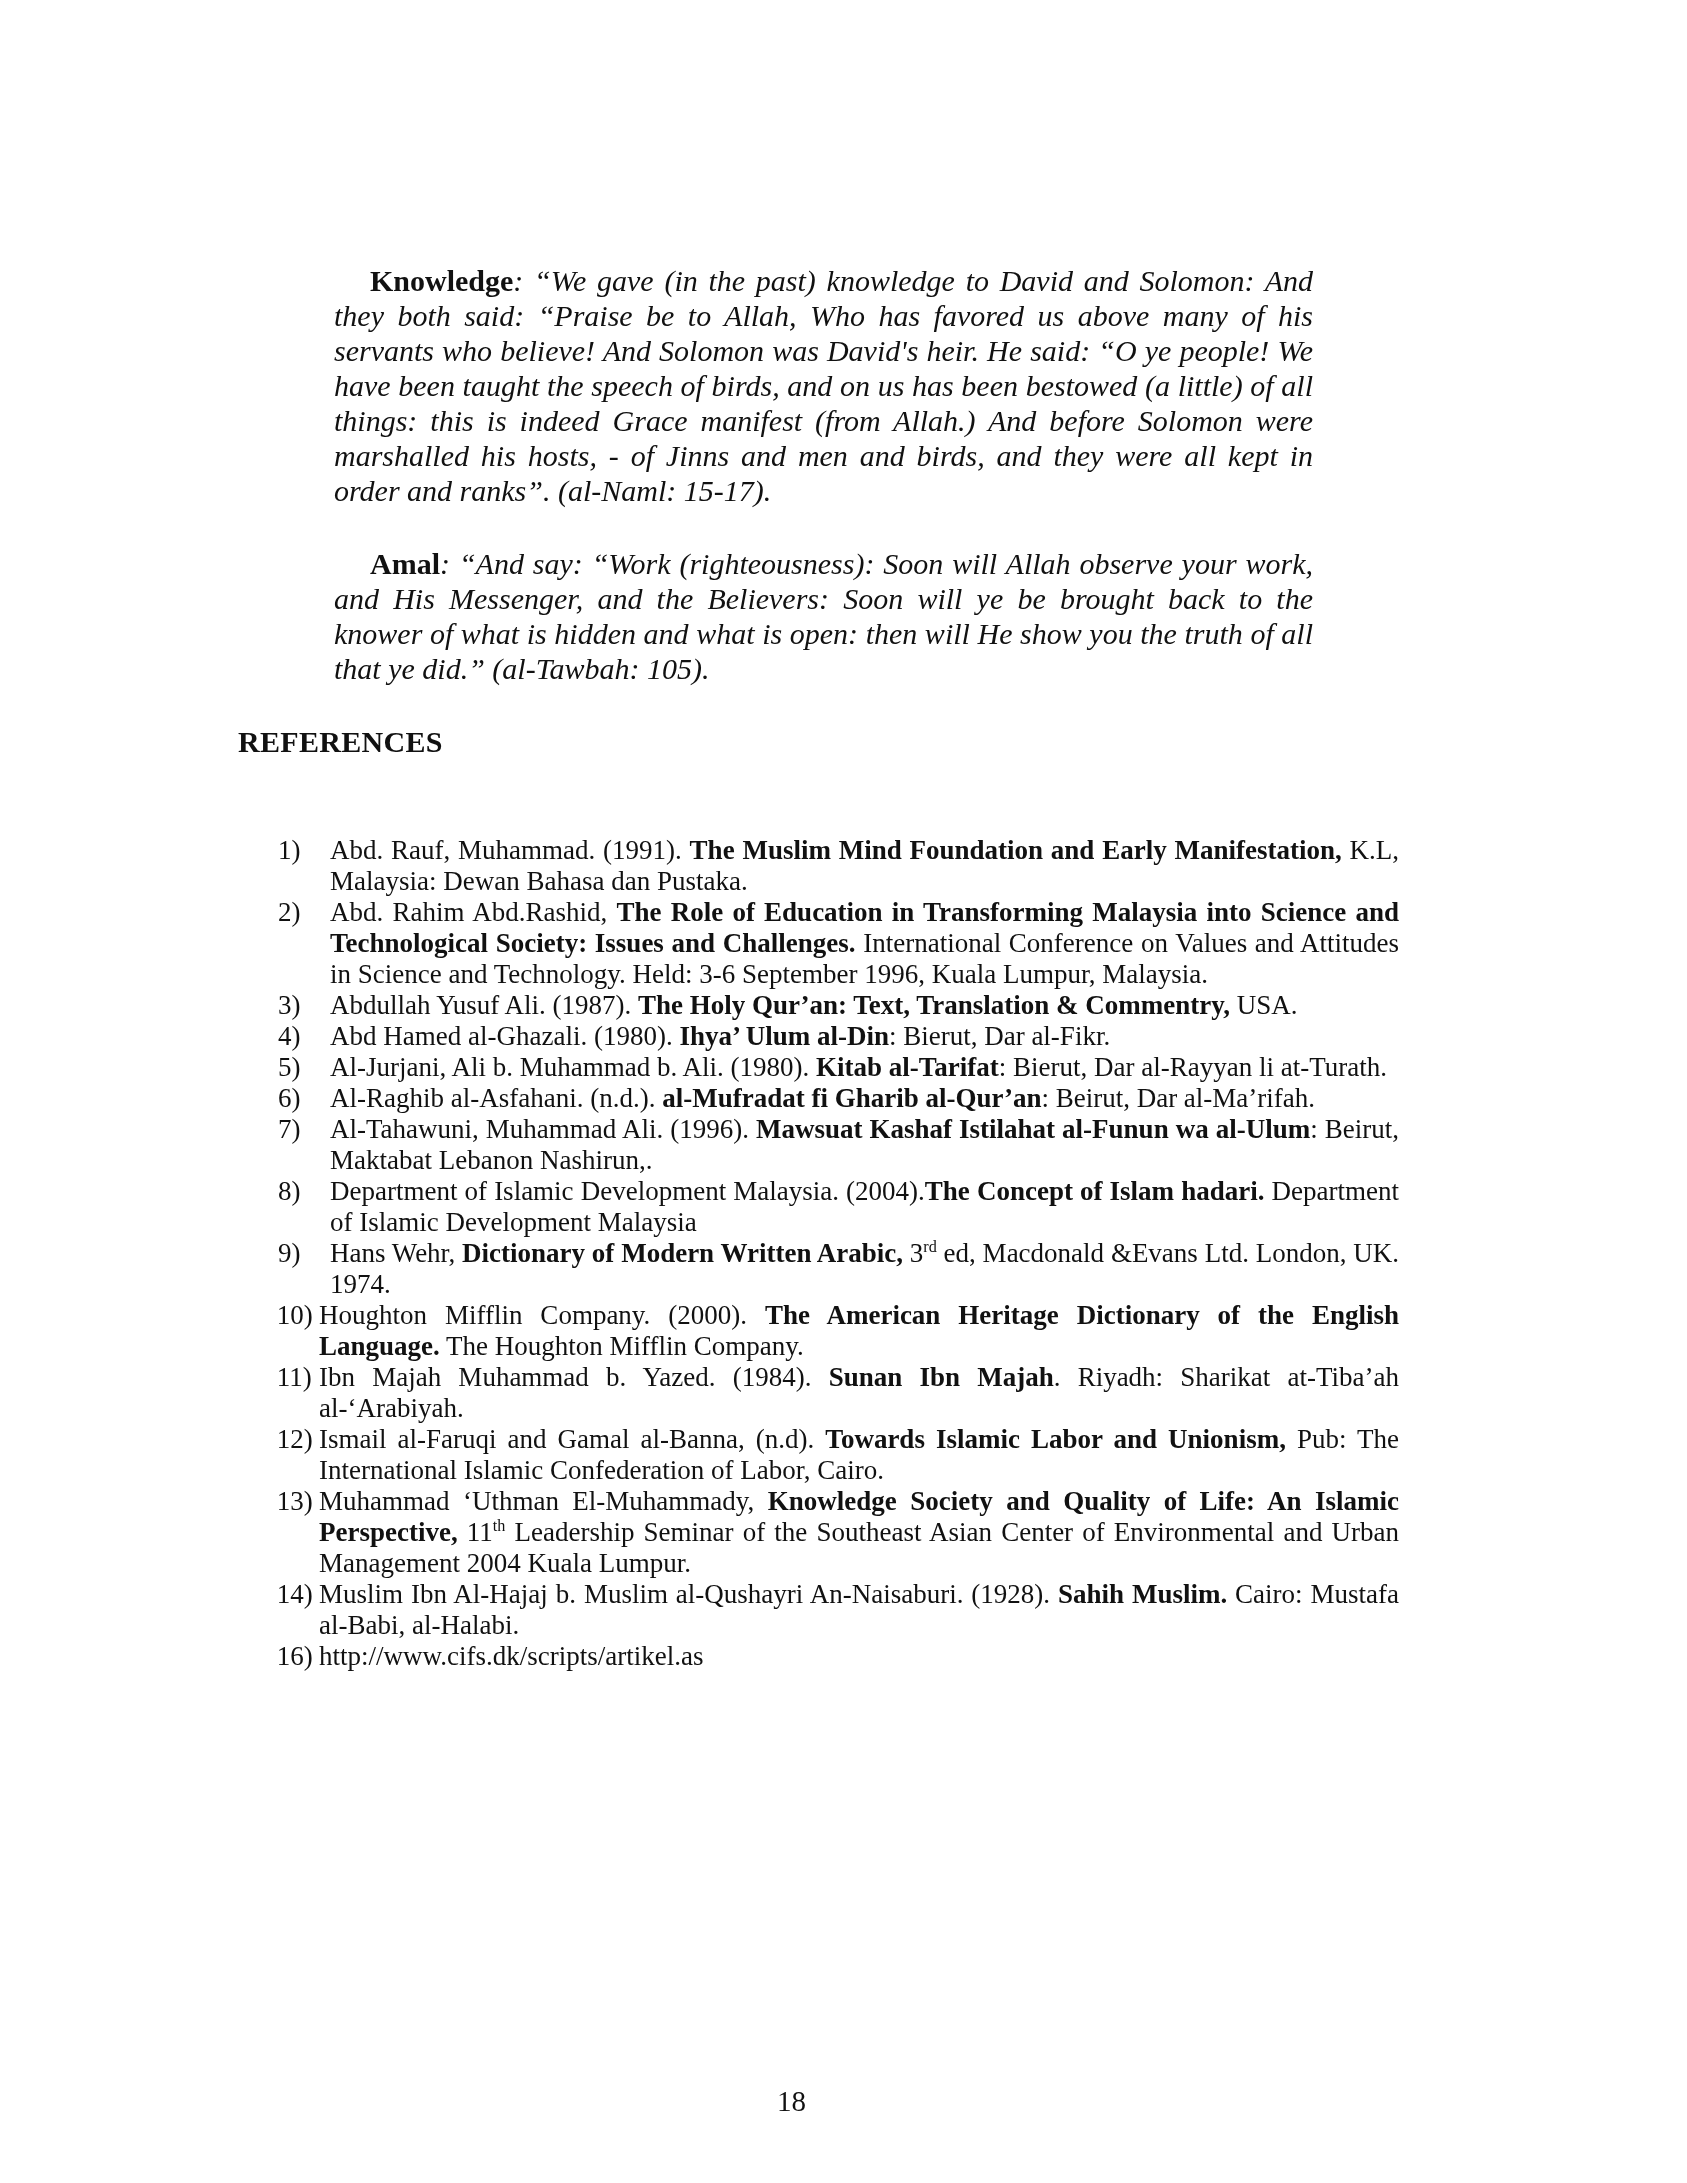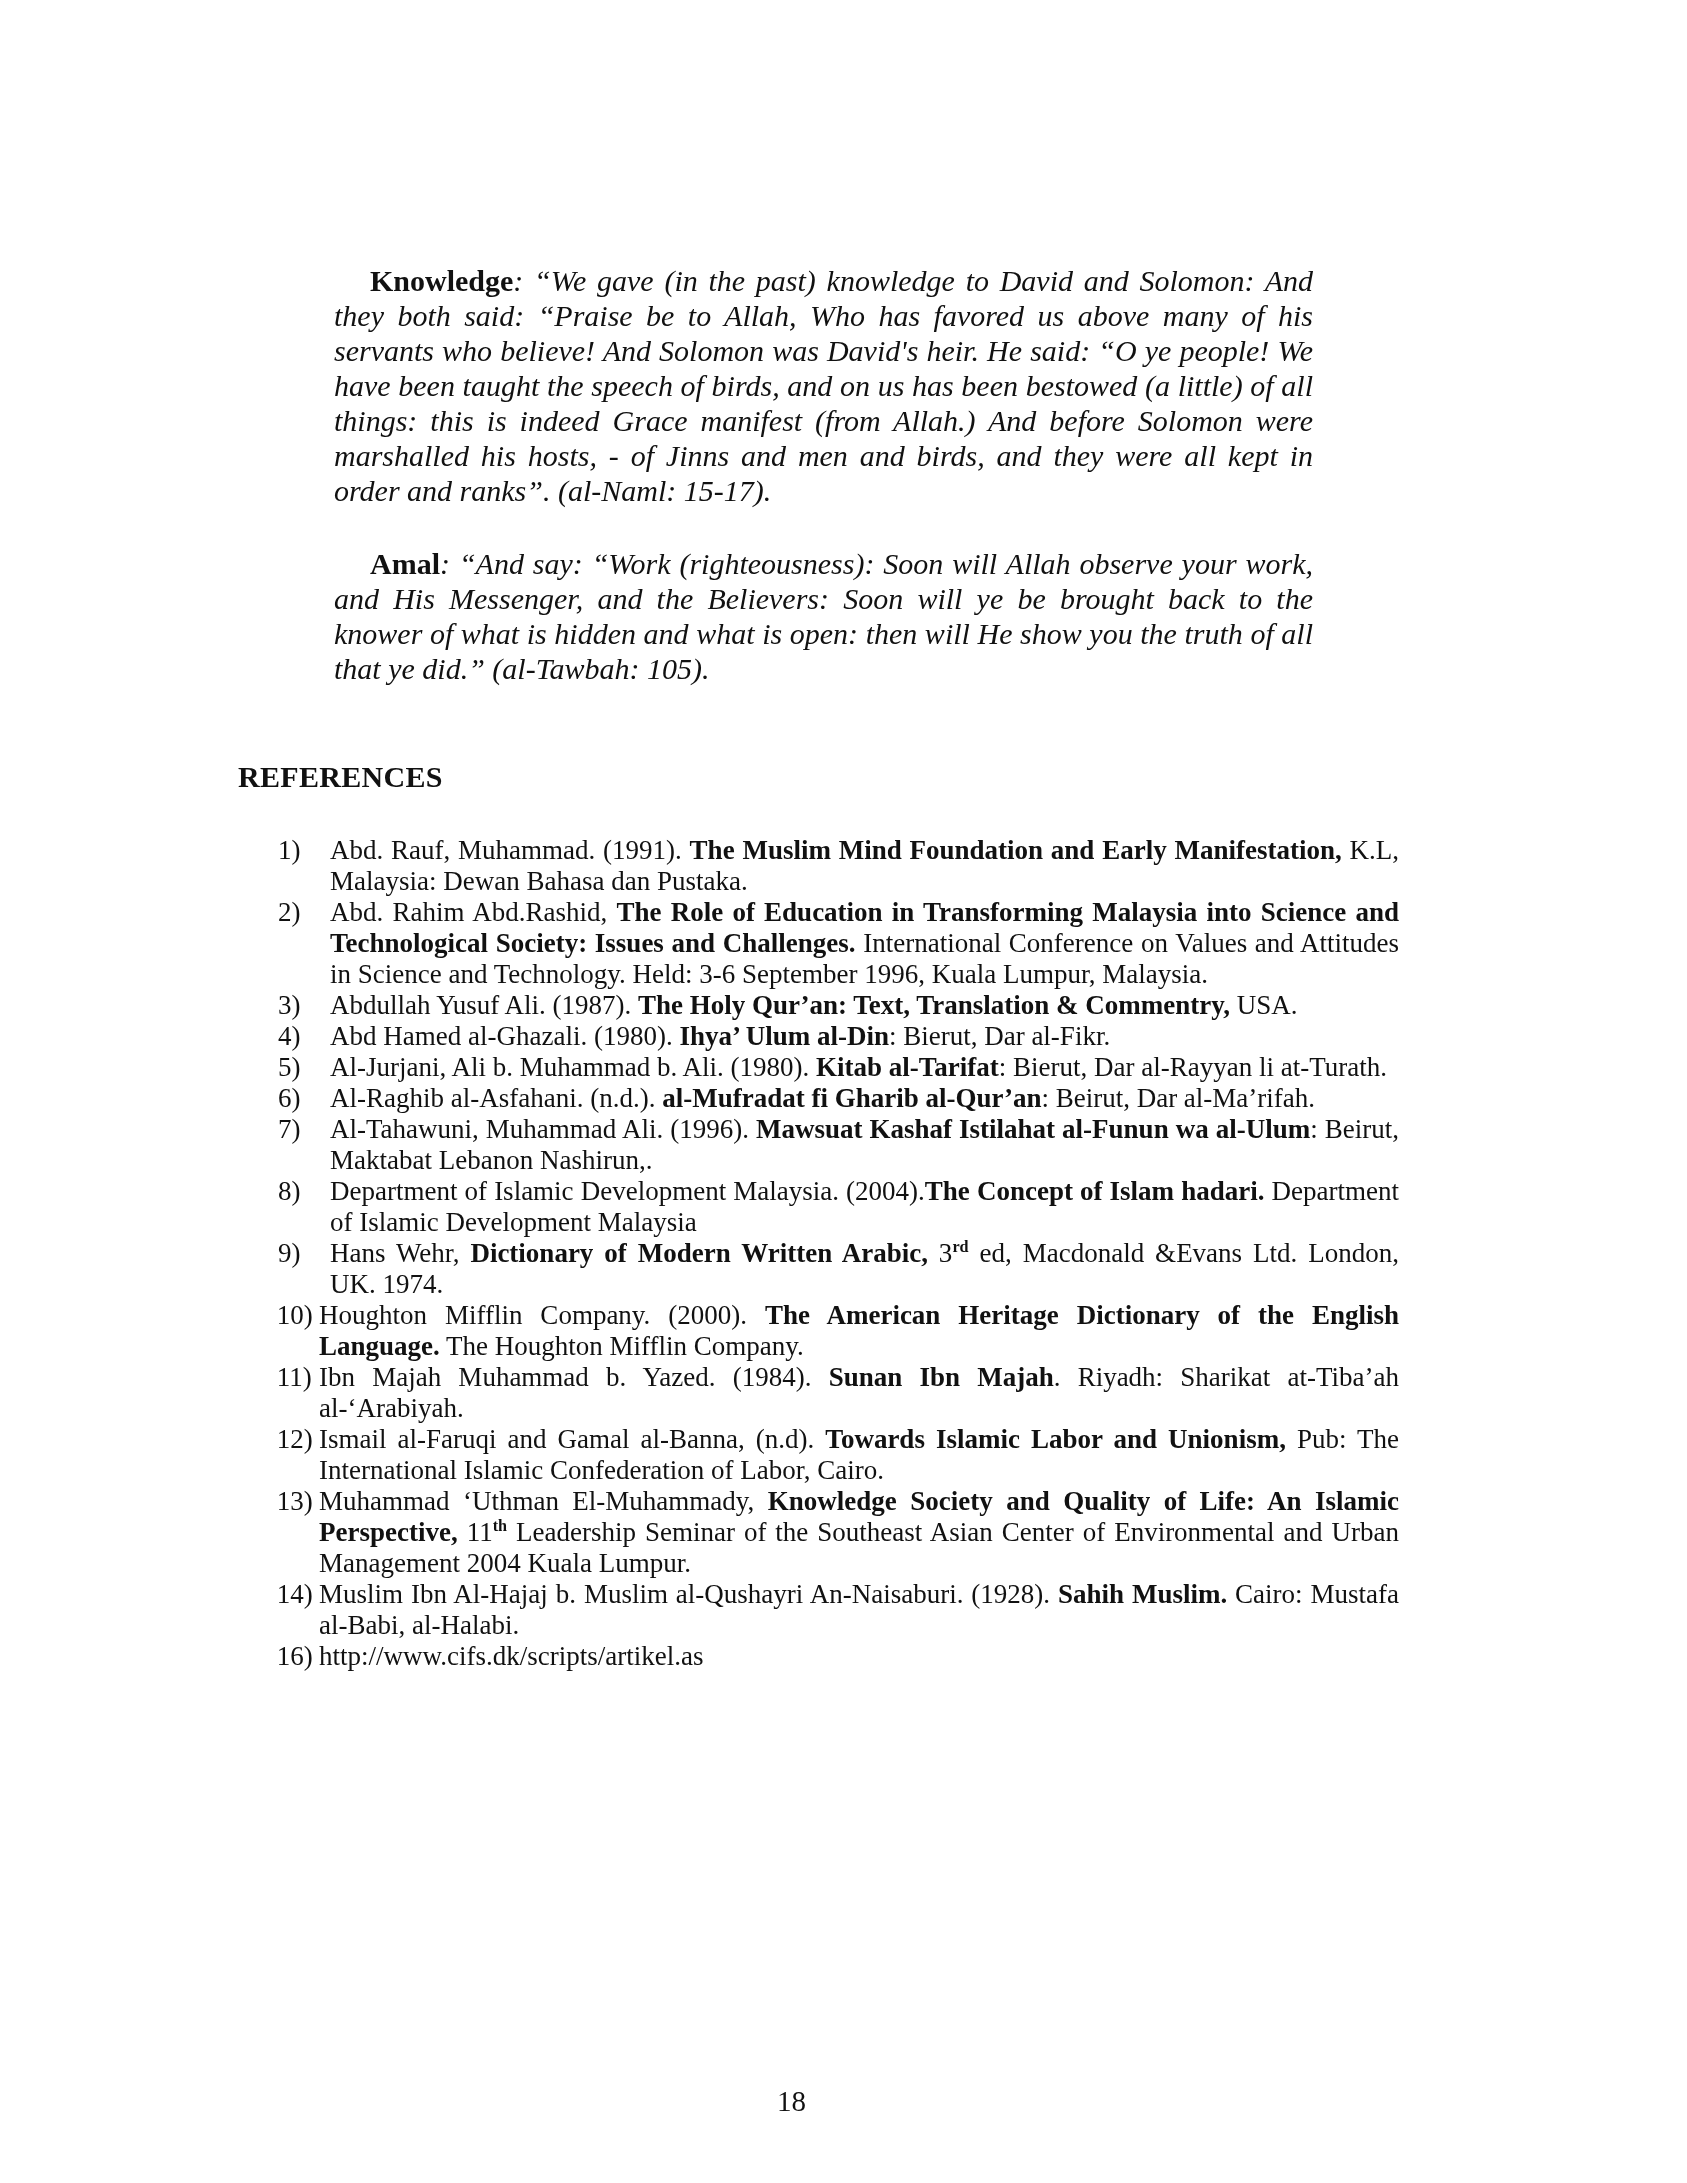--- a/index.html
+++ b/index.html
@@ -4,30 +4,30 @@
 <style>
   html, body { margin: 0; padding: 0; background: #ffffff; }
   body { width: 1687px; height: 2183px; position: relative; overflow: hidden;
          font-family: "Liberation Serif", serif; color: #111; }
   .quote-block { position: absolute; left: 334px; width: 979px;
                  font-size: 30px; line-height: 35px; text-align: justify; }
   .quote-block .q { font-style: italic; }
   .quote-block .lbl { font-weight: bold; font-style: normal; margin-left: 36px; }
   #knowledge-block { top: 263px; }
   #amal-block { top: 546px; }
-  .heading { position: absolute; left: 238px; top: 760px; font-size: 30px;
+  .heading { position: absolute; left: 238px; top: 725px; font-size: 30px;
              font-weight: bold; letter-spacing: 0.3px; }
   .refs { position: absolute; left: 278px; top: 835px; width: 1121px;
           margin: 0; padding: 0; list-style: none; font-size: 27px; line-height: 31px; }
   .ref { position: relative; padding-left: 52px; text-align: justify; margin-bottom: 0; }
   .ref .num { position: absolute; left: 0; top: 0; }
   .ref.twodig { padding-left: 41px; }
   .ref.twodig .num { left: -1.3px; }
   .b { font-weight: bold; }
-  sup { font-size: 60%; line-height: 0; font-weight: bold; }
+  sup { font-size: 60%; line-height: 0; }
   .page-num { position: absolute; left: 777px; top: 2085px; font-size: 29px; }
 </style>
 </head>
 <body>
 
 <div class="quote-block" id="knowledge-block">
   <span class="lbl">Knowledge</span><span class="q">: </span><span class="q">“We gave (in the past) knowledge to David and Solomon: And they both said: “Praise be to Allah, Who has favored us above many of his servants who believe! And Solomon was David's heir. He said: “O ye people! We have been taught the speech of birds, and on us has been bestowed (a little) of all things: this is indeed Grace manifest (from Allah.) And before Solomon were marshalled his hosts, - of Jinns and men and birds, and they were all kept in order and ranks”. (al-Naml: 15-17).</span>
 </div>
 
 <div class="quote-block" id="amal-block">

